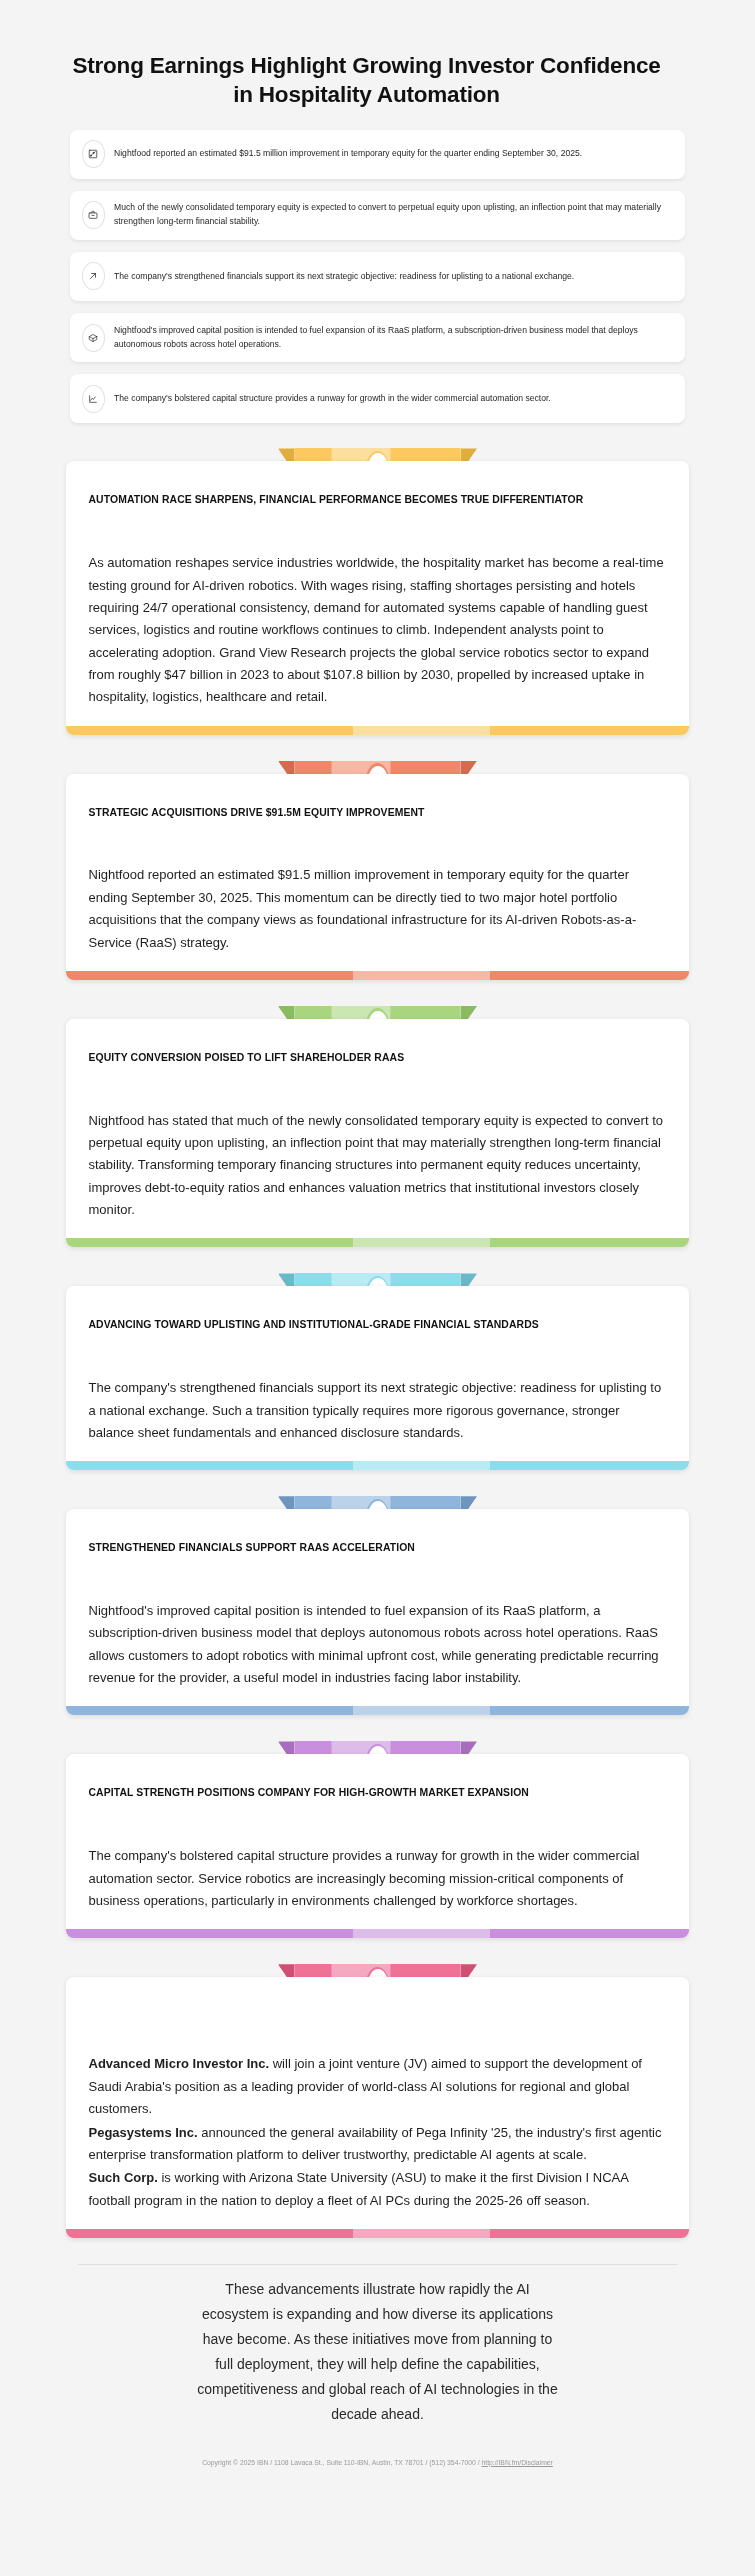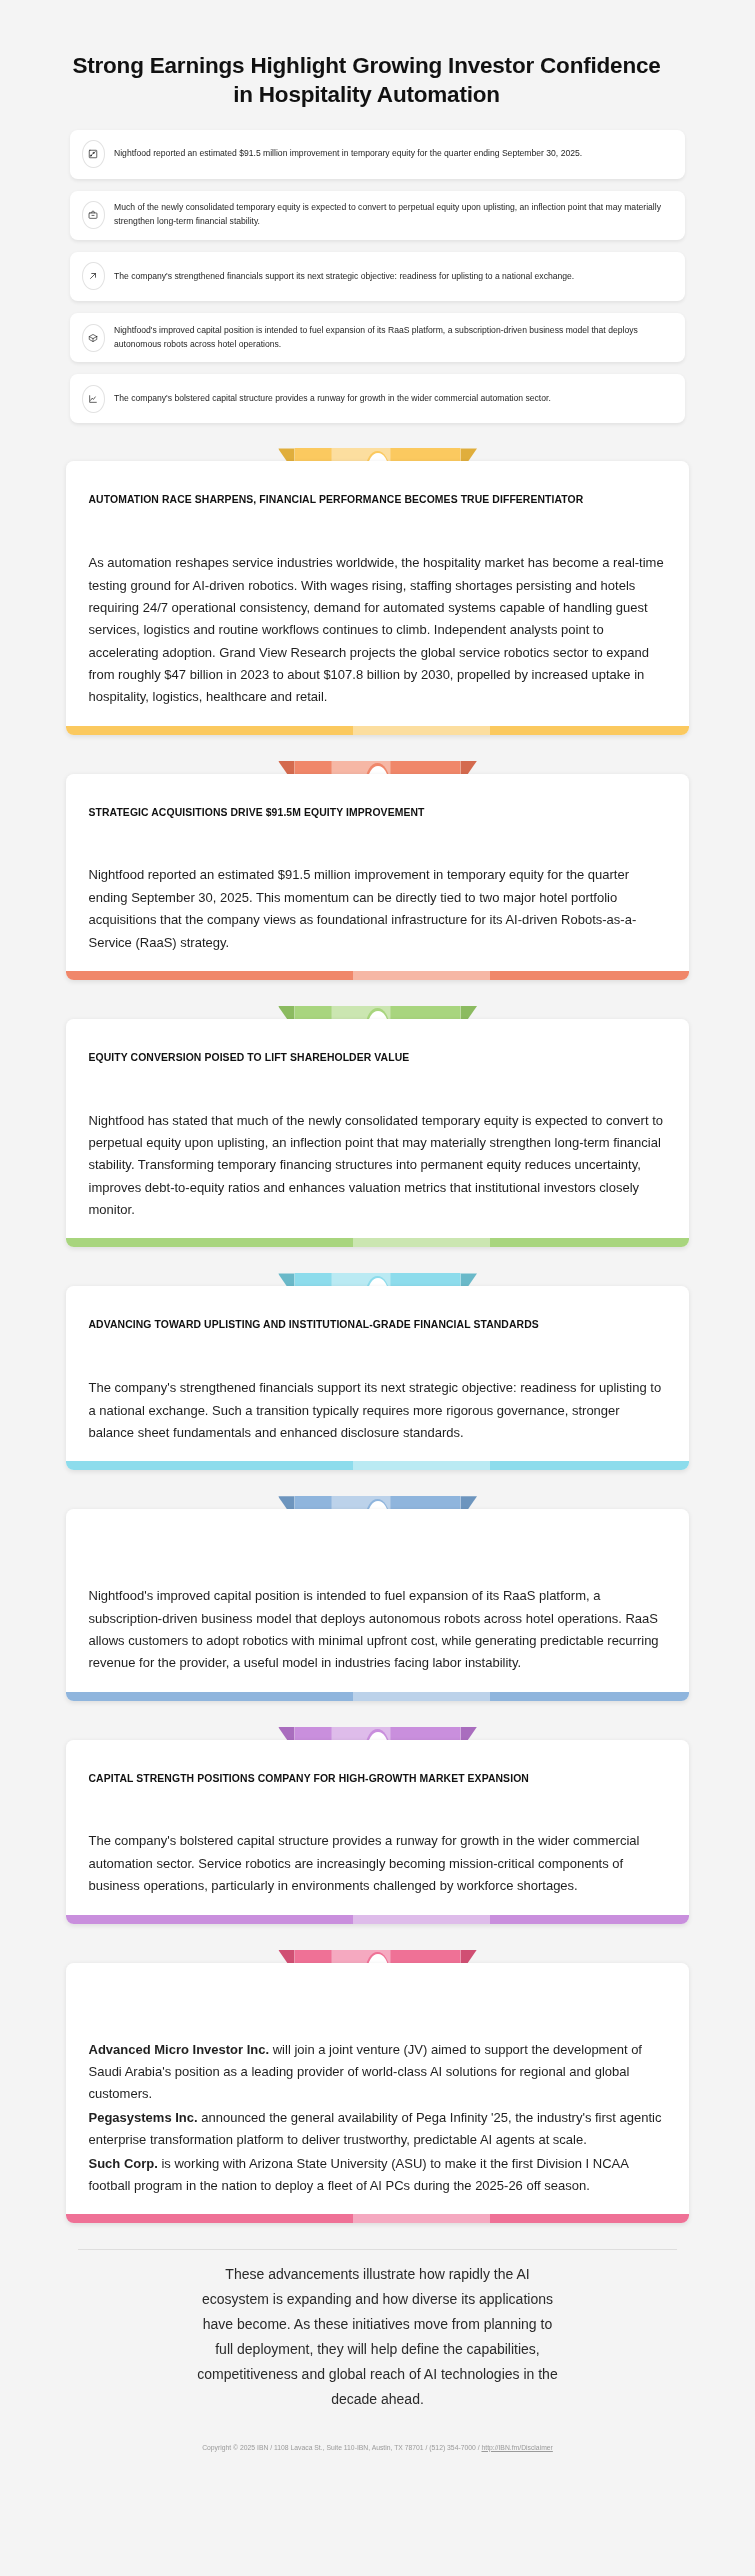--- a/index.html
+++ b/index.html
@@ -325,21 +325,21 @@
               <svg viewBox="0 0 24 24" fill="none" stroke="#222" stroke-width="1.6" stroke-linecap="round" stroke-linejoin="round">
                 <path d="M6 2.5h12v19l-2.4-1.6L13.2 21l-2.4-1.1L8.4 21 6 19.4z"></path>
                 <path d="M9 7h6"></path>
                 <path d="M9 10.5h6"></path>
                 <path d="M9 14h4"></path>
               </svg>
             </div>
           </div>
         </div>
         <div class="card">
-          <div class="card-title">EQUITY CONVERSION POISED TO LIFT SHAREHOLDER VALUE</div>
+          <div class="card-title">EQUITY CONVERSION POISED TO LIFT SHAREHOLDER RAAS</div>
           <div class="card-body">Nightfood has stated that much of the newly consolidated temporary equity is expected to convert to perpetual equity upon uplisting, an inflection point that may materially strengthen long-term financial stability. Transforming temporary financing structures into permanent equity reduces uncertainty, improves debt-to-equity ratios and enhances valuation metrics that institutional investors closely monitor.</div>
           <div class="card-foot" style="background:#a8d57e">
             <div class="sheen"></div>
           </div>
         </div>
       </div>
       <div class="section">
         <div class="ribbon">
           <div class="ribbon-tail left" style="background:#6ab9c9"></div>
           <div class="ribbon-tail right" style="background:#6ab9c9"></div>
@@ -379,20 +379,21 @@
               <svg viewBox="0 0 24 24" fill="none" stroke="#222" stroke-width="1.6" stroke-linecap="round" stroke-linejoin="round">
                 <path d="M2.5 7.5c3.5-1.5 6.5 1.5 9.5 0s6-1.5 9.5 0v9c-3.5-1.5-6.5 1.5-9.5 0s-6-1.5-9.5 0z"></path>
                 <circle cx="12" cy="12" r="2.2"></circle>
                 <path d="M5.5 10.5v3"></path>
                 <path d="M18.5 10.5v3"></path>
               </svg>
             </div>
           </div>
         </div>
         <div class="card">
+          <div class="card-title">STRENGTHENED FINANCIALS SUPPORT RAAS ACCELERATION</div>
           <div class="card-body">Nightfood's improved capital position is intended to fuel expansion of its RaaS platform, a subscription-driven business model that deploys autonomous robots across hotel operations. RaaS allows customers to adopt robotics with minimal upfront cost, while generating predictable recurring revenue for the provider, a useful model in industries facing labor instability.</div>
           <div class="card-foot" style="background:#8fb5dd">
             <div class="sheen"></div>
           </div>
         </div>
       </div>
       <div class="section">
         <div class="ribbon">
           <div class="ribbon-tail left" style="background:#a96dbe"></div>
           <div class="ribbon-tail right" style="background:#a96dbe"></div>

